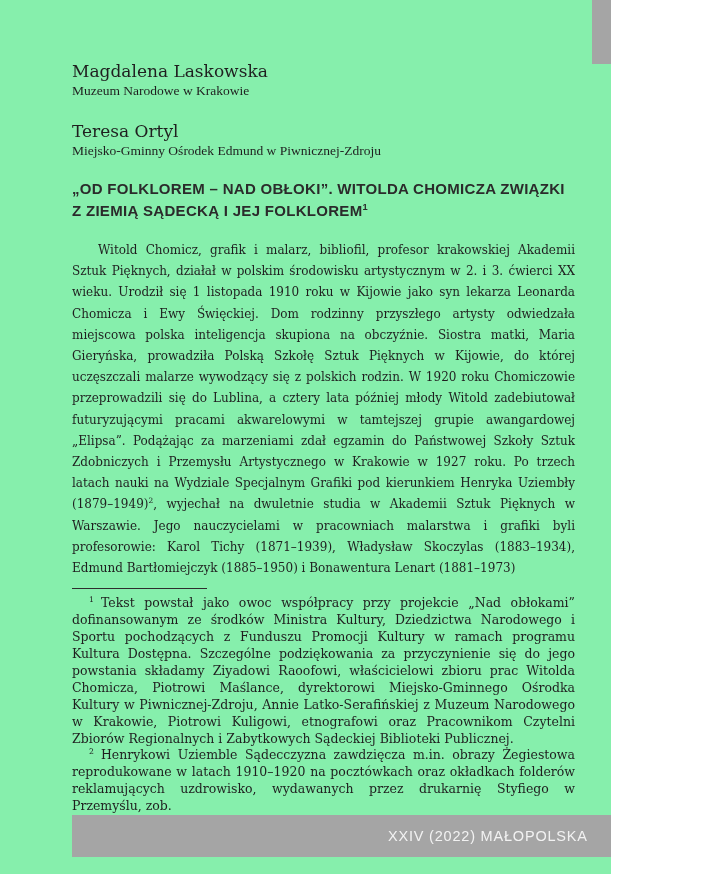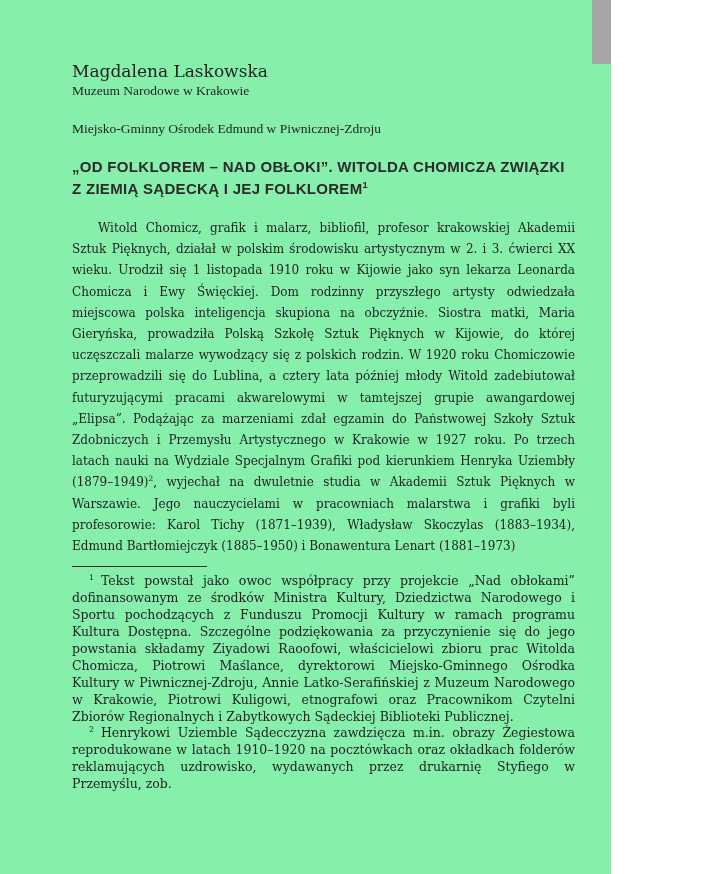--- a/index.html
+++ b/index.html
@@ -108,30 +108,34 @@
   </div>
 
   <div class="content">
 
     <div class="author">
       <div class="author-name">Magdalena Laskowska</div>
       <div class="author-affil">Muzeum Narodowe w Krakowie</div>
     </div>
 
     <div class="author">
+      <div class="author-name">Teresa Ortyl</div>
       <div class="author-affil">Miejsko-Gminny Ośrodek Edmund w Piwnicznej-Zdroju</div>
     </div>
 
     <div class="article-title"><span>„OD FOLKLOREM – NAD OBŁOKI”. WITOLDA CHOMICZA ZWIĄZKI Z ZIEMIĄ SĄDECKĄ I JEJ FOLKLOREM</span><sup class="fn-ref">1</sup></div>
 
     <div class="body-text"><span>Witold Chomicz, grafik i malarz, bibliofil, profesor krakowskiej Akademii Sztuk Pięknych, działał w polskim środowisku artystycznym w 2. i 3. ćwierci XX wieku. Urodził się 1 listopada 1910 roku w Kijowie jako syn lekarza Leonarda Chomicza i Ewy Święckiej. Dom rodzinny przyszłego artysty odwiedzała miejscowa polska inteligencja skupiona na obczyźnie. Siostra matki, Maria Gieryńska, prowadziła Polską Szkołę Sztuk Pięknych w Kijowie, do której uczęszczali malarze wywodzący się z polskich rodzin. W 1920 roku Chomiczowie przeprowadzili się do Lublina, a cztery lata później młody Witold zadebiutował futuryzującymi pracami akwarelowymi w tamtejszej grupie awangardowej „Elipsa”. Podążając za marzeniami zdał egzamin do Państwowej Szkoły Sztuk Zdobniczych i Przemysłu Artystycznego w Krakowie w 1927 roku. Po trzech latach nauki na Wydziale Specjalnym Grafiki pod kierunkiem Henryka Uziembły (1879–1949)</span><sup class="fn-ref">2</sup><span>, wyjechał na dwuletnie studia w Akademii Sztuk Pięknych w Warszawie. Jego nauczycielami w pracowniach malarstwa i grafiki byli profesorowie: Karol Tichy (1871–1939), Władysław Skoczylas (1883–1934), Edmund Bartłomiejczyk (1885–1950) i Bonawentura Lenart (1881–1973)</span></div>
 
     <div class="footnote-sep"></div>
 
     <div class="footnotes">
       <div class="footnote"><sup class="fn-ref fn-marker">1</sup><span>Tekst powstał jako owoc współpracy przy projekcie „Nad obłokami” dofinansowanym ze środków Ministra Kultury, Dziedzictwa Narodowego i Sportu pochodzących z Funduszu Promocji Kultury w ramach programu Kultura Dostępna. Szczególne podziękowania za przyczynienie się do jego powstania składamy Ziyadowi Raoofowi, właścicielowi zbioru prac Witolda Chomicza, Piotrowi Maślance, dyrektorowi Miejsko-Gminnego Ośrodka Kultury w Piwnicznej-Zdroju, Annie Latko-Serafińskiej z Muzeum Narodowego w Krakowie, Piotrowi Kuligowi, etnografowi oraz Pracownikom Czytelni Zbiorów Regionalnych i Zabytkowych Sądeckiej Biblioteki Publicznej.</span></div>
       <div class="footnote"><sup class="fn-ref fn-marker">2</sup><span>Henrykowi Uziemble Sądecczyzna zawdzięcza m.in. obrazy Żegiestowa reprodukowane w latach 1910–1920 na pocztówkach oraz okładkach folderów reklamujących uzdrowisko, wydawanych przez drukarnię Styfiego w Przemyślu, zob. </span></div>
     </div>
 
   </div>
 
+  <div class="footer-band">
+    <span class="footer-text">XXIV (2022) MAŁOPOLSKA</span>
+  </div>
 
 </div>
 
 </body></html>

